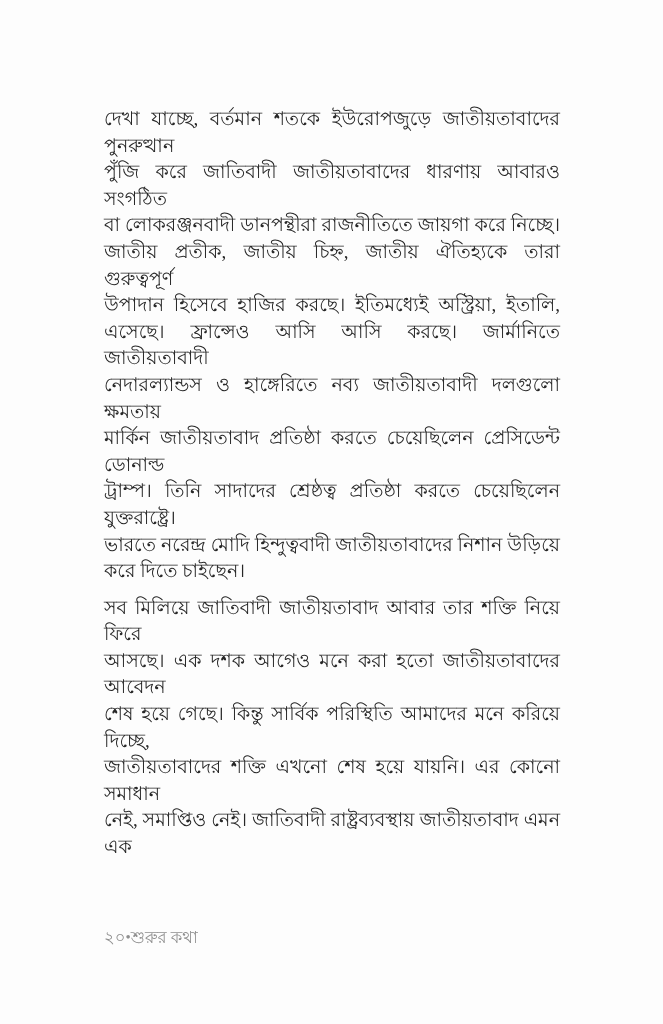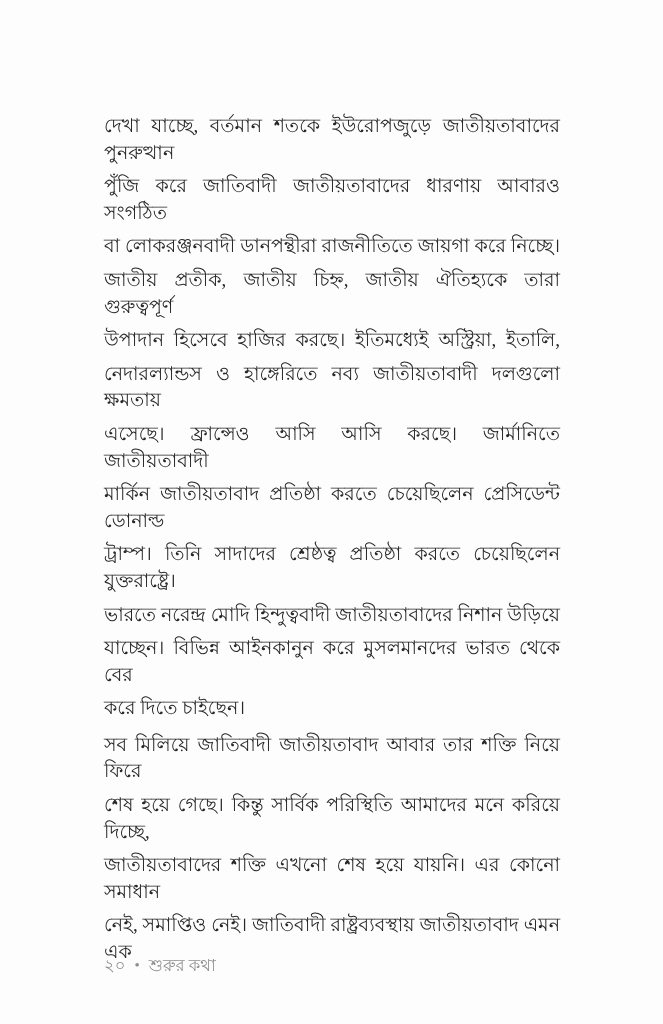--- a/index.html
+++ b/index.html
@@ -26,33 +26,31 @@
     line-height: 26.6px;
   }
   .paragraph {
     margin: 0 0 10px 0;
   }
   .line {
     text-align: justify;
     text-align-last: justify;
     -moz-text-align-last: justify;
     white-space: normal;
-    margin-top: 7px;
   }
   .line.line-last {
     text-align-last: left;
     -moz-text-align-last: left;
   }
   .page-footer {
     position: absolute;
     left: 104px;
-    top: 955px;
+    top: 927px;
     display: flex;
     align-items: center;
-    gap: 9px;
     color: #8f8f8f;
     font-size: 16.5px;
     line-height: 22px;
   }
   .page-footer .sep {
     font-size: 15px;
     transform: translateY(-1px);
   }
 </style>
 </head>
@@ -60,30 +58,30 @@
 
 <div class="page">
 
   <main class="text-block">
     <div class="paragraph">
         <div class="line">দেখা যাচ্ছে, বর্তমান শতকে ইউরোপজুড়ে জাতীয়তাবাদের পুনরুত্থান</div>
         <div class="line">পুঁজি করে জাতিবাদী জাতীয়তাবাদের ধারণায় আবারও সংগঠিত</div>
         <div class="line">বা লোকরঞ্জনবাদী ডানপন্থীরা রাজনীতিতে জায়গা করে নিচ্ছে।</div>
         <div class="line">জাতীয় প্রতীক, জাতীয় চিহ্ন, জাতীয় ঐতিহ্যকে তারা গুরুত্বপূর্ণ</div>
         <div class="line">উপাদান হিসেবে হাজির করছে। ইতিমধ্যেই অস্ট্রিয়া, ইতালি,</div>
+        <div class="line">এসেছে। ফ্রান্সেও আসি আসি করছে। জার্মানিতে জাতীয়তাবাদী</div>
         <div class="line">নেদারল্যান্ডস ও হাঙ্গেরিতে নব্য জাতীয়তাবাদী দলগুলো ক্ষমতায়</div>
-        <div class="line">এসেছে। ফ্রান্সেও আসি আসি করছে। জার্মানিতে জাতীয়তাবাদী</div>
         <div class="line">মার্কিন জাতীয়তাবাদ প্রতিষ্ঠা করতে চেয়েছিলেন প্রেসিডেন্ট ডোনাল্ড</div>
         <div class="line">ট্রাম্প। তিনি সাদাদের শ্রেষ্ঠত্ব প্রতিষ্ঠা করতে চেয়েছিলেন যুক্তরাষ্ট্রে।</div>
         <div class="line">ভারতে নরেন্দ্র মোদি হিন্দুত্ববাদী জাতীয়তাবাদের নিশান উড়িয়ে</div>
-        <div class="line">যাচ্ছেন। বিভিন্ন আইনকানুন করে মুসলমানদের ভারত থেকে বের</div>
         <div class="line line-last">করে দিতে চাইছেন।</div>
       </div>
     <div class="paragraph">
         <div class="line">সব মিলিয়ে জাতিবাদী জাতীয়তাবাদ আবার তার শক্তি নিয়ে ফিরে</div>
+        <div class="line">আসছে। এক দশক আগেও মনে করা হতো জাতীয়তাবাদের আবেদন</div>
         <div class="line">শেষ হয়ে গেছে। কিন্তু সার্বিক পরিস্থিতি আমাদের মনে করিয়ে দিচ্ছে,</div>
         <div class="line">জাতীয়তাবাদের শক্তি এখনো শেষ হয়ে যায়নি। এর কোনো সমাধান</div>
         <div class="line">নেই, সমাপ্তিও নেই। জাতিবাদী রাষ্ট্রব্যবস্থায় জাতীয়তাবাদ এমন এক</div>
       </div>
 
   </main>
 
   <footer class="page-footer">
     <span>২০</span>
     <span class="sep">•</span>

